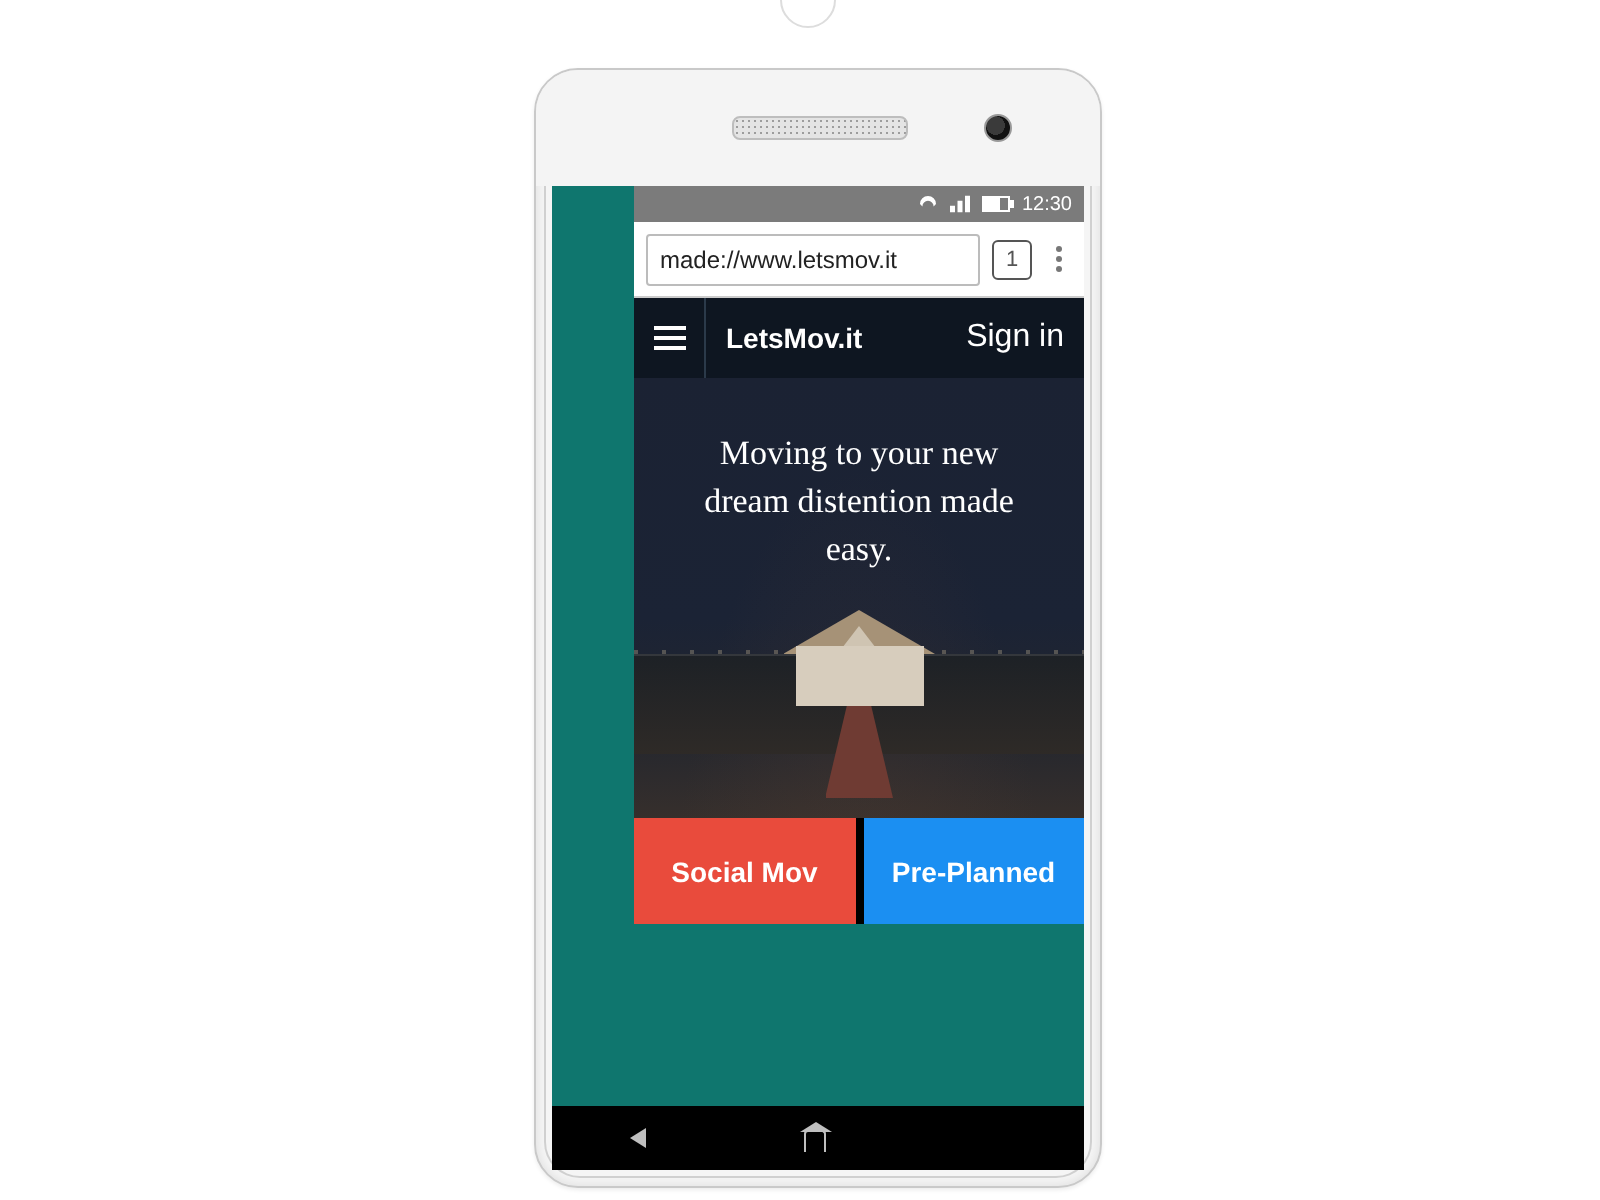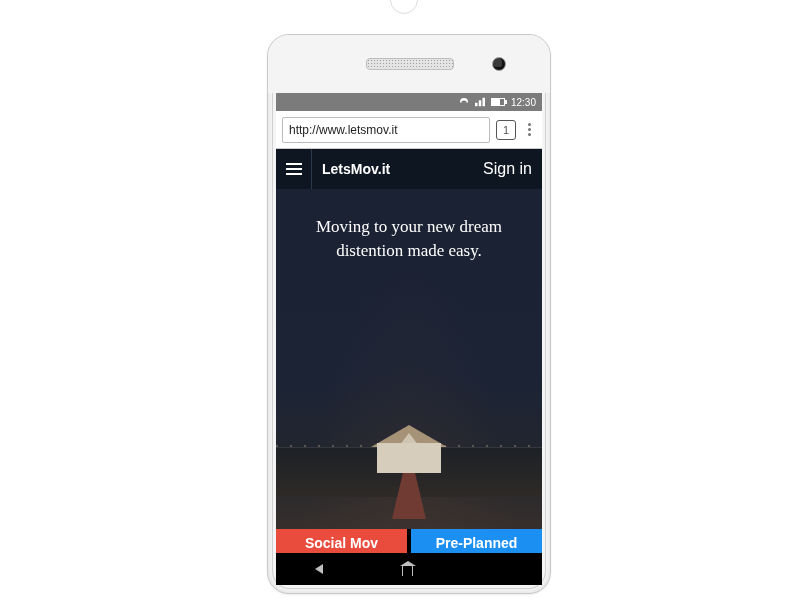--- a/index.html
+++ b/index.html
@@ -46,20 +46,21 @@
     position: absolute; top: 22px; left: 224px;
     width: 14px; height: 14px; border-radius: 50%;
     background: radial-gradient(circle at 40% 40%, #3a3a3a 0 45%, #111 46% 100%);
     border:1px solid #999;
   }
 
   .screen {
     position: absolute; top: 58px; left: 8px; right: 8px; bottom: 8px;
     background: #0f766e;
     overflow: hidden;
+    padding-left: 41px;
   }
 
   
   .statusbar {
     height: 18px; background: #7b7b7b; color: #fff;
     display: flex; align-items: center; justify-content: flex-end;
     gap: 6px; padding: 0 6px; font-size: 10px;
   }
   .statusbar svg { width: 10px; height: 10px; display:block; }
   .statusbar .battery { width:14px; height:8px; border:1px solid #fff; position:relative; }
@@ -90,21 +91,21 @@
   }
   .hamburger{display:flex;flex-direction:column;gap:3px;padding-right:9px;border-right:1px solid #2b3a4a;height:100%;justify-content:center;}
   .hamburger span{width:16px;height:2px;background:#fff;}
   .brand{font-weight:bold;font-size:14px;}
   .spacer{flex:1;}
   .signin{font-size:16px;}
 
   
   .hero{
     position:relative;
-    height:340px;
+    height:220px;
     background:
       radial-gradient(ellipse at 50% 140%, rgba(80,60,50,.4), transparent 60%),
       linear-gradient(#1b2233 0%, #1b2335 55%, #23262e 80%, #362f2c 100%);
     color:#fff; text-align:center; overflow:hidden;
   }
   .hero-text{padding:26px 20px 0;font-family:Georgia, 'Times New Roman', serif;font-size:17px;line-height:1.4;}
   .ground{position:absolute;left:0;right:0;bottom:32px;height:50px;
     background:linear-gradient(#1d2126, #2e2a27);}
   .ground::before{content:"";position:absolute;left:0;right:0;top:0;height:1px;background:rgba(255,255,255,.1);}
   .lights{position:absolute;left:0;right:0;bottom:82px;height:2px;background:
@@ -115,21 +116,21 @@
   .house .gable{position:absolute;left:50%;top:8px;transform:translateX(-50%);width:40px;height:26px;background:#cfc4b2;clip-path:polygon(50% 0,100% 100%,0 100%);}
   .pier{position:absolute;left:50%;bottom:10px;transform:translateX(-50%);width:34px;height:46px;
     background:#6f3b33;clip-path:polygon(32% 0,68% 0,100% 100%,0 100%);}
   .choose-label{
     position:absolute;left:50%;bottom:6px;transform:translateX(-50%);
     background:#fff;color:#222;font-style:italic;font-size:12px;
     padding:4px 10px;
   }
 
   
-  .actions{display:flex;height:28px;}
+  .actions{display:flex;height:53px;}
   .actions .btn{flex:1;display:flex;align-items:center;justify-content:center;color:#fff;font-weight:bold;font-size:14px;}
   .btn-social{background:#e94b3c;}
   .btn-pre{background:#1b8ff2;text-align:right;}
   .actions .gap{width:4px;background:#000;}
 
   
   .navbar{
     position:absolute;left:0;right:0;bottom:0;height:32px;background:#000;
     display:flex;align-items:center;justify-content:space-around;color:#bfbfbf;
   }
@@ -157,21 +158,21 @@
       <svg viewBox="0 0 12 10">
           <path fill="#fff" d="M0 10h3V6H0zM4.5 10h3V3h-3zM9 10h3V0H9z"></path>
         </svg>
       <span class="battery">
           <i></i>
         </span>
       <span class="time">12:30</span>
     </div>
 
     <div class="chrome">
-      <div class="urlbar">http://www.letsmov.it</div>
+      <div class="urlbar">made://www.letsmov.it</div>
       <div class="tabcount">1</div>
       <div class="kebab">
           <span></span>
           <span></span>
           <span></span>
         </div>
     </div>
 
     <div class="app-header">
       <div class="hamburger">

